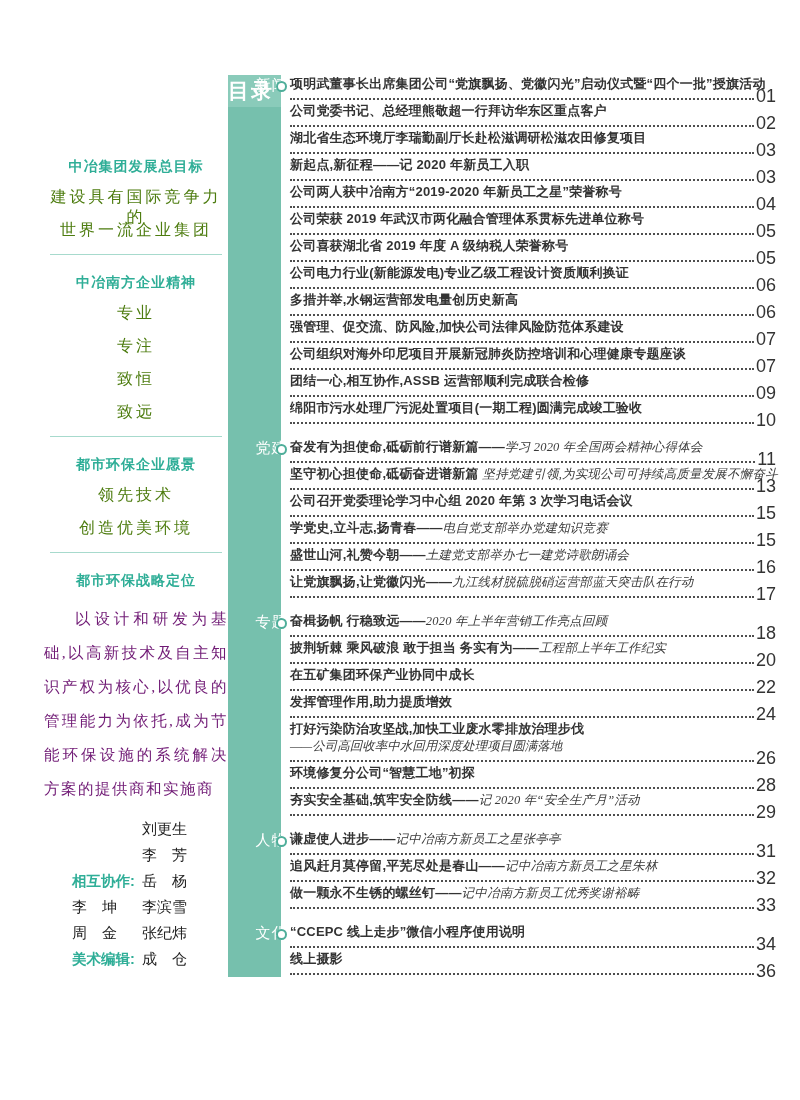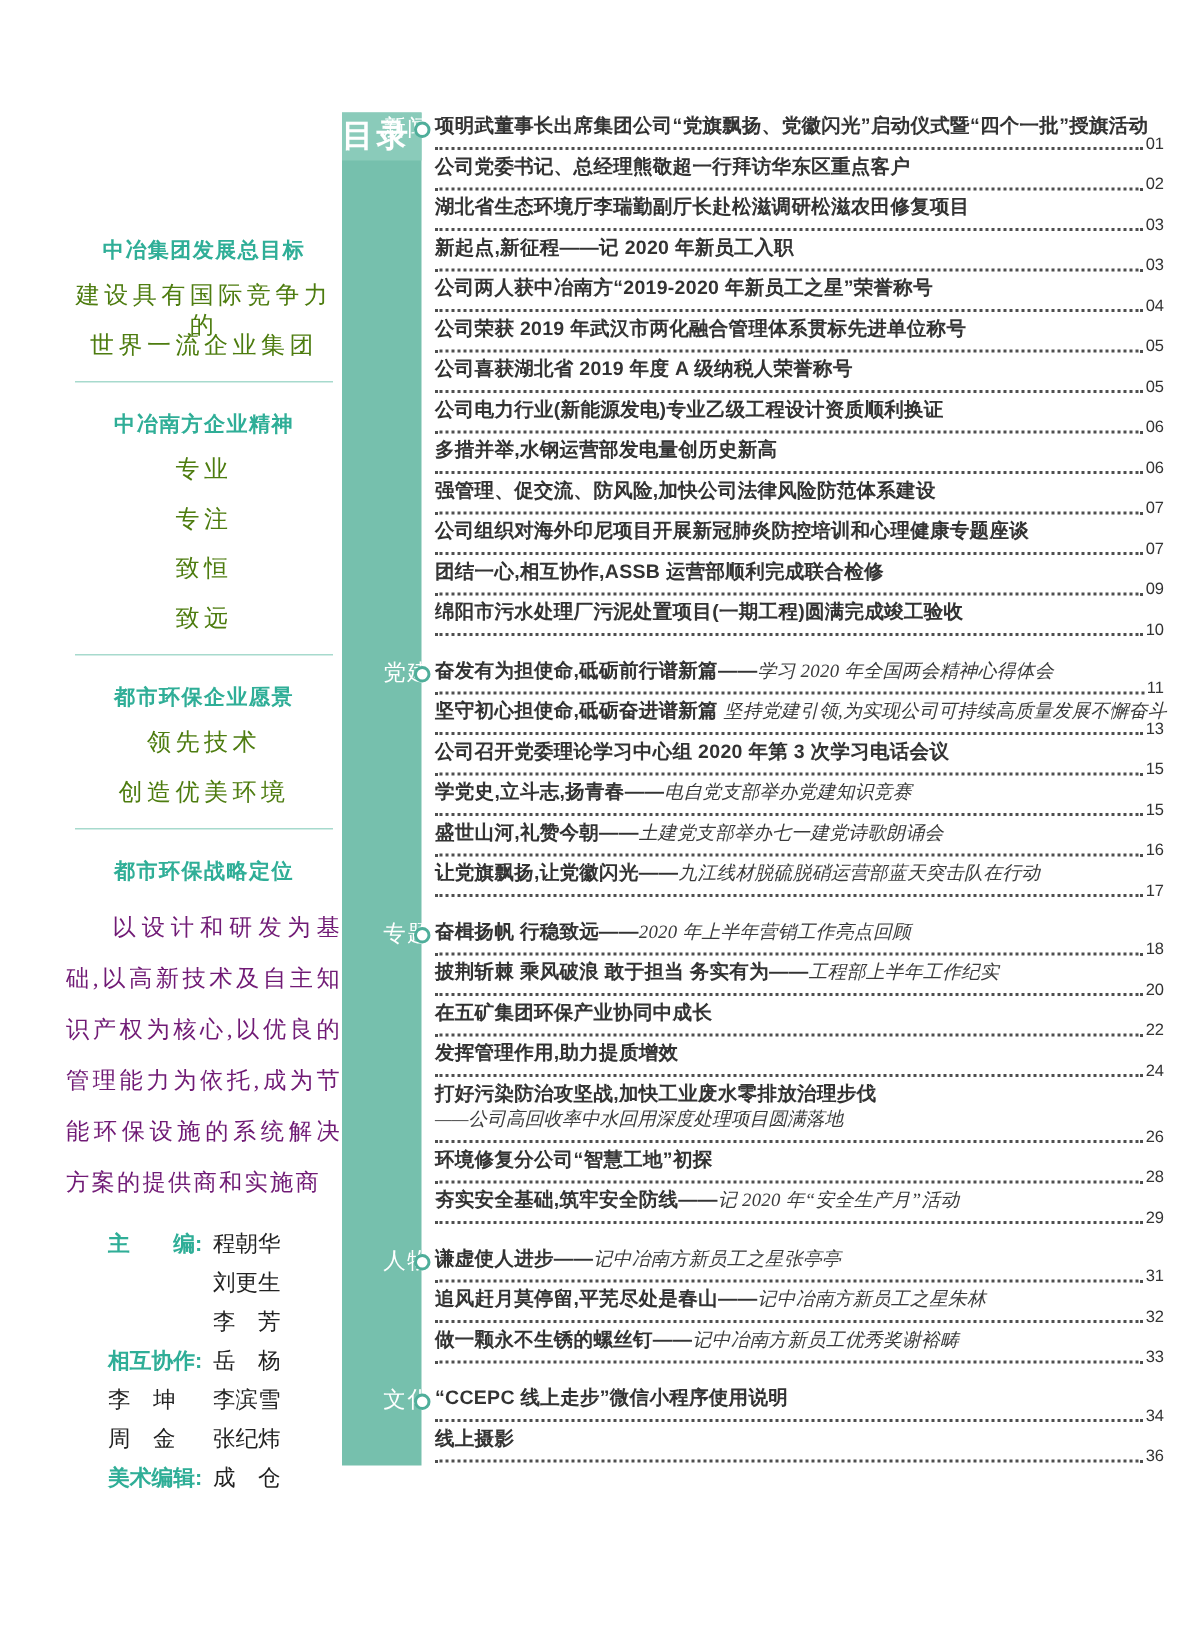--- a/index.html
+++ b/index.html
@@ -40,21 +40,21 @@
   .section-bullet{position:absolute;left:-14px;top:6px;width:7px;height:7px;
     border:2px solid #4fae9a;border-radius:50%;background:#ffffff;}
   .entry-title{font-size:13px;font-weight:700;color:#333333;line-height:18px;
     white-space:nowrap;letter-spacing:0.2px;}
   .entry-sub{font-family:"Liberation Serif","DejaVu Serif",serif;font-style:italic;
     font-weight:400;font-size:12.5px;color:#3a3a3a;}
   .entry-subline{font-family:"Liberation Serif","DejaVu Serif",serif;font-style:italic;
     font-size:12.5px;color:#3a3a3a;line-height:17px;white-space:nowrap;}
   .leader{display:flex;align-items:flex-end;height:9px;}
   .dots{flex:1;border-bottom:2px dotted #4e4e4e;margin:0 2px 2px 0;}
-  .page-num{font-size:11px;color:#333333;line-height:11px;flex:none;}
+  .page-num{font-size:18px;color:#333333;line-height:11px;flex:none;}
 </style>
 </head>
 <body>
 
 <div class="page">
 
   <div class="sidebar">
     <div class="side-heading">中冶集团发展总目标</div>
     <div class="side-line">建设具有国际竞争力的</div>
     <div class="side-line">世界一流企业集团</div>
@@ -66,24 +66,20 @@
     <div class="side-line">致远</div>
     <hr class="side-divider">
     <div class="side-heading">都市环保企业愿景</div>
     <div class="side-line">领先技术</div>
     <div class="side-line">创造优美环境</div>
     <hr class="side-divider">
     <div class="side-heading">都市环保战略定位</div>
     <div class="side-paragraph">以设计和研发为基础,以高新技术及自主知识产权为核心,以优良的管理能力为依托,成为节能环保设施的系统解决方案的提供商和实施商</div>
     <div class="credits">
         <div class="credit-row">
-          <span class="credit-label">主　　编:</span>
-          <span class="credit-name">程朝华</span>
-        </div>
-        <div class="credit-row">
           <span class="credit-label"></span>
           <span class="credit-name">刘更生</span>
         </div>
         <div class="credit-row">
           <span class="credit-label"></span>
           <span class="credit-name">李　芳</span>
         </div>
         <div class="credit-row">
           <span class="credit-label">相互协作:</span>
           <span class="credit-name">岳　杨</span>

